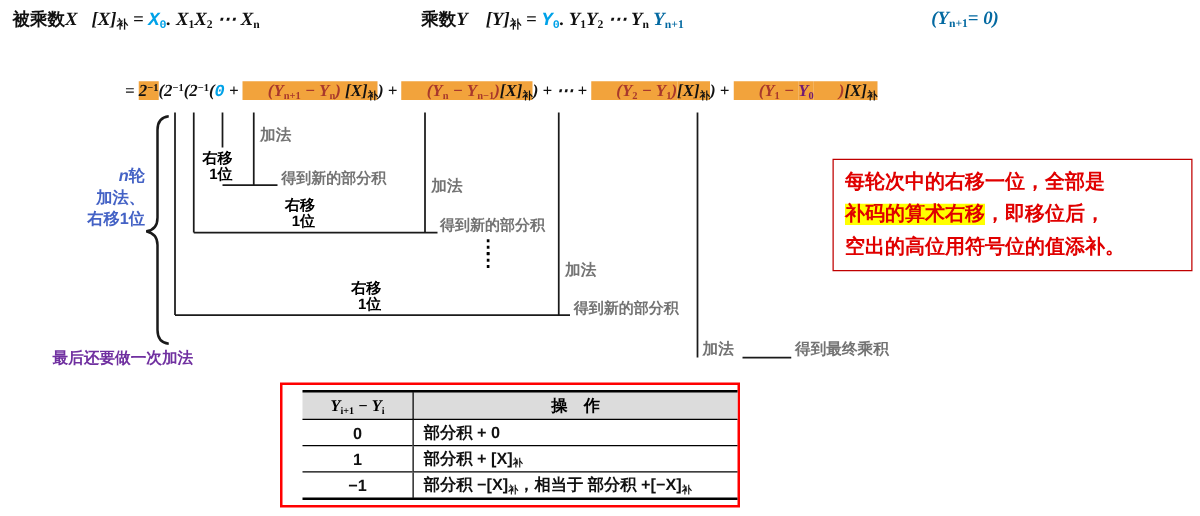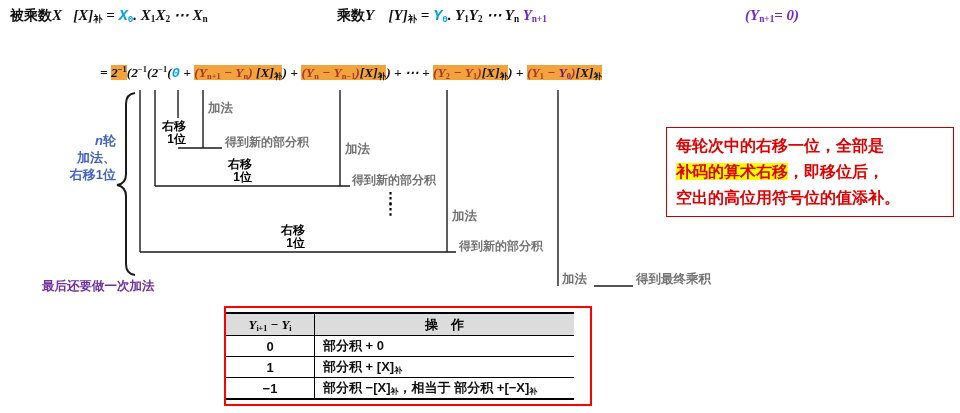--- a/index.html
+++ b/index.html
@@ -7,23 +7,23 @@
          font-family:"Liberation Sans",sans-serif;}
   .overlay{position:absolute;left:0;top:0;pointer-events:none;}
 
   
   .fline{position:absolute;font-size:15px;white-space:nowrap;}
   .fline.small{font-size:13.5px;}
   .seg{white-space:pre;}
   .cn{font-family:"Liberation Sans",sans-serif;font-weight:bold;color:#111;font-size:14px;}
   .math{font-family:"Liberation Serif",serif;font-style:italic;font-weight:bold;color:#111;}
   .mathblue{font-family:Liberation Mono, monospace;font-style:italic;font-weight:bold;color:#00A2E8;}
-  .mathred{font-family:"Liberation Serif",serif;font-style:italic;font-weight:bold;color:#6d28d9;}
+  .mathred{font-family:"Liberation Serif",serif;font-style:italic;font-weight:bold;color:#0369a1;}
   .hlmath{font-family:"Liberation Serif",serif;font-style:italic;font-weight:bold;color:#111;background:#F2A33C;}
-  .hlmathred{font-family:"Liberation Serif",serif;font-style:italic;font-weight:bold;color:#A8382C;background:#F2A33C;}
+  .hlmathred{font-family:"Liberation Serif",serif;font-style:italic;font-weight:bold;color:#A8382C;background:#F2A33C;padding-left:20px;}
   .hlmathblue{font-family:"Liberation Serif",serif;font-style:italic;font-weight:bold;color:#701a75;background:#F2A33C;}
   sub{font-size:62%;font-style:normal;vertical-align:-0.25em;}
   sup{font-size:62%;font-style:normal;vertical-align:0.55em;}
   em{font-style:italic;}
 
   
   .dlabel{position:absolute;font-weight:bold;font-size:12.5px;color:#737373;white-space:nowrap;}
   .shiftlabel{position:absolute;width:40px;text-align:right;font-weight:bold;font-size:12px;
               line-height:13px;color:#000;}
   .dots{position:absolute;font-size:15px;font-weight:bold;line-height:11px;color:#000;text-align:center;}
@@ -33,21 +33,21 @@
 
   
   .notebox{position:absolute;left:666px;top:127px;width:268px;height:78px;
            border:1.6px solid #C00000;background:#fff;padding:5px 9px;
            color:#E00000;font-weight:bold;font-size:16px;line-height:26px;white-space:nowrap;}
   .yhl{background:#FFFF00;}
 
   
   .tablebox{position:absolute;left:224px;top:306px;width:368px;height:100px;
             border:2.5px solid #FF0000;background:#fff;box-sizing:border-box;
-            display:flex;align-items:center;justify-content:flex-start;}
+            display:flex;align-items:center;justify-content:flex-end;}
   table.optable{border-collapse:collapse;width:348px;border-top:2.2px solid #000;border-bottom:2.2px solid #000;}
   table.optable th{background:#DCDCDC;border-bottom:1.4px solid #000;font-size:13px;height:21px;padding:0;}
   table.optable td{font-weight:bold;font-size:13px;height:20px;padding:0;color:#111;}
   table.optable th:first-child,table.optable td:first-child{border-right:1.2px solid #000;width:88px;text-align:center;}
   table.optable td:last-child{padding-left:8px;text-align:left;margin-top:18px;}
   table.optable tbody tr+tr td{border-top:1.2px solid #000;}
   .mathhead{font-family:"Liberation Serif",serif;font-style:italic;font-weight:bold;}
 </style>
 </head>
 <body>

